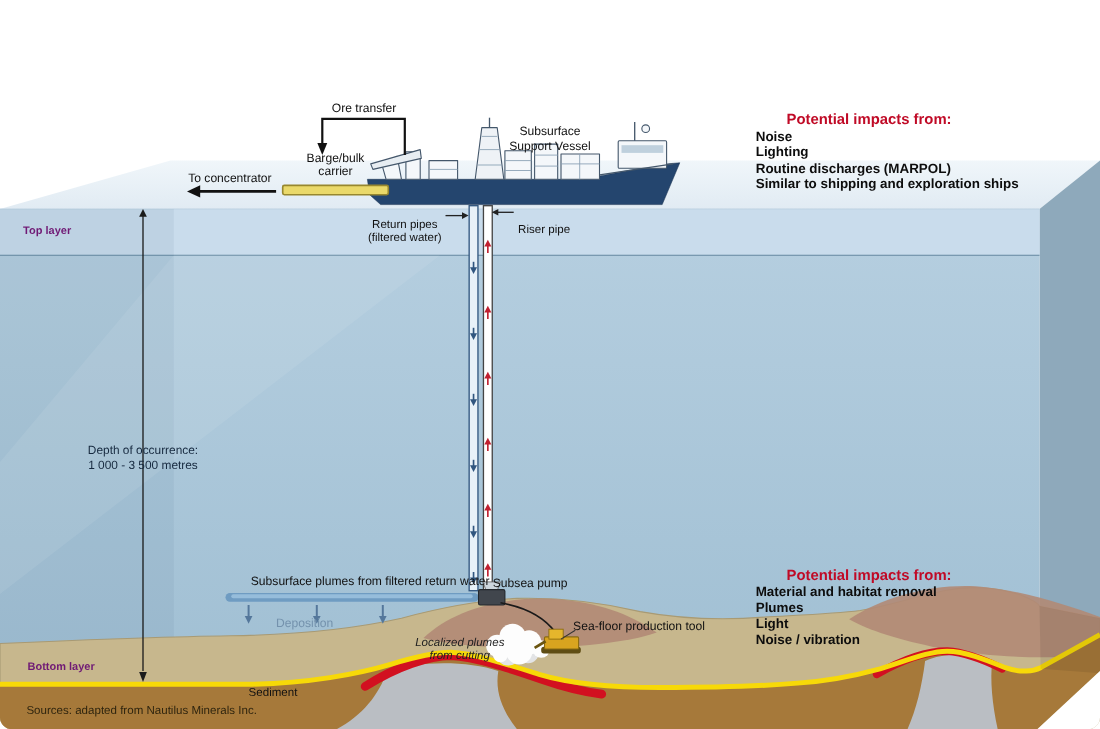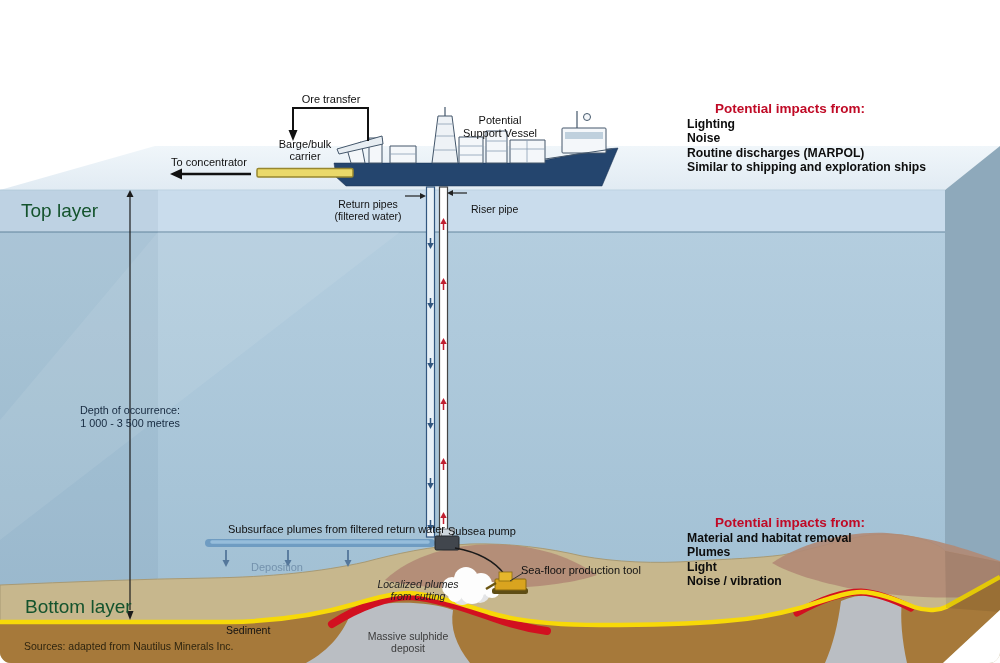--- a/index.html
+++ b/index.html
@@ -1,21 +1,21 @@
 <!DOCTYPE html>
 <html><head>
 <meta charset="utf-8">
 <style>
   html,body{margin:0;padding:0;background:#fff;}
   .stage{position:relative;width:1000px;height:663px;overflow:hidden;background:#fff;
          font-family:"Liberation Sans",sans-serif;border-radius:11px;}
   .stage svg{position:absolute;left:0;top:0;}
   .lbl{position:absolute;font-size:11px;color:#111;line-height:12px;white-space:nowrap;}
   .ctr{text-align:center;white-space:normal;}
-  .navy{color:#14532d;font-weight:normal;font-size:19px;}
+  .navy{color:#701a75;font-weight:bold;font-size:10px;}
   .small{font-size:10.5px;line-height:11.5px;margin-top:16px;}
   .ital{font-style:italic;color:#222;}
   .gray-blue{color:#7492ad;}
   .depth-lbl{font-size:10.8px;color:#16293f;line-height:13px;}
   .imp{position:absolute;}
   .imp-head{font-size:13.5px;font-weight:bold;color:#c00a26;line-height:16px;margin-left:28px;}
   .imp-item{font-size:12.2px;font-weight:bold;color:#0d0d0d;line-height:14.3px;}
   .src{font-size:10.5px;color:#2f250f;}
   .deposit-lbl{color:#3c3c3c;}
 </style>
@@ -169,40 +169,39 @@
     <line x1="405" y1="196" x2="421" y2="196" stroke="#222" stroke-width="1.2"></line>
     <polygon points="426,196 420,193 420,199" fill="#222"></polygon>
     <line x1="467" y1="193" x2="452" y2="193" stroke="#222" stroke-width="1.2"></line>
     <polygon points="447,193 453,190 453,196" fill="#222"></polygon>
   </g>
 </svg>
 
 <div class="lbl ctr" style="left:283px;top:93px;width:96px;">Ore transfer</div>
 <div class="lbl ctr" style="left:166px;top:156px;width:86px;">To concentrator</div>
 <div class="lbl ctr" style="left:260px;top:138px;width:90px;"><span>Barge/bulk</span><br><span>carrier</span></div>
-<div class="lbl ctr" style="left:452px;top:114px;width:96px;line-height:13px;"><span>Potential</span><br><span>Support Vessel</span></div>
+<div class="lbl ctr" style="left:452px;top:114px;width:96px;line-height:13px;"><span>Subsurface</span><br><span>Support Vessel</span></div>
 <div class="lbl ctr small" style="left:331px;top:183px;width:74px;"><span>Return pipes</span><br><span>(filtered water)</span></div>
 <div class="lbl small" style="left:471px;top:187.5px;">Riser pipe</div>
 
 <div class="lbl navy" style="left:21px;top:205px;">Top layer</div>
 <div class="lbl navy" style="left:25px;top:601px;">Bottom layer</div>
 <div class="lbl ctr depth-lbl" style="left:55px;top:404px;width:150px;"><span>Depth of occurrence:</span><br><span>1 000 - 3 500 metres</span></div>
 
 <div class="lbl" style="left:204px;top:523px;margin-left:24px;">Subsurface plumes from filtered return water</div>
 <div class="lbl gray-blue" style="left:251px;top:561px;">Deposition</div>
 <div class="lbl ctr small ital" style="left:366px;top:563px;width:104px;"><span>Localized plumes</span><br><span>from cutting</span></div>
 <div class="lbl" style="left:448px;top:525px;">Subsea pump</div>
 <div class="lbl" style="left:521px;top:564px;">Sea-floor production tool</div>
 <div class="lbl small" style="left:226px;top:609px;">Sediment</div>
-<div class="lbl ctr small deposit-lbl" style="left:352px;top:614px;width:112px;line-height:12px;"><span>Massive sulphide</span><br><span>deposit</span></div>
 
 <div class="imp" style="left:687px;top:101px;">
   <div class="imp-head">Potential impacts from:</div>
+  <div class="imp-item">Noise</div>
   <div class="imp-item">Lighting</div>
-  <div class="imp-item">Noise</div>
   <div class="imp-item">Routine discharges (MARPOL)</div>
   <div class="imp-item">Similar to shipping and exploration ships</div>
 </div>
 
 <div class="imp" style="left:687px;top:515px;">
   <div class="imp-head">Potential impacts from:</div>
   <div class="imp-item">Material and habitat removal</div>
   <div class="imp-item">Plumes</div>
   <div class="imp-item">Light</div>
   <div class="imp-item">Noise / vibration</div>

